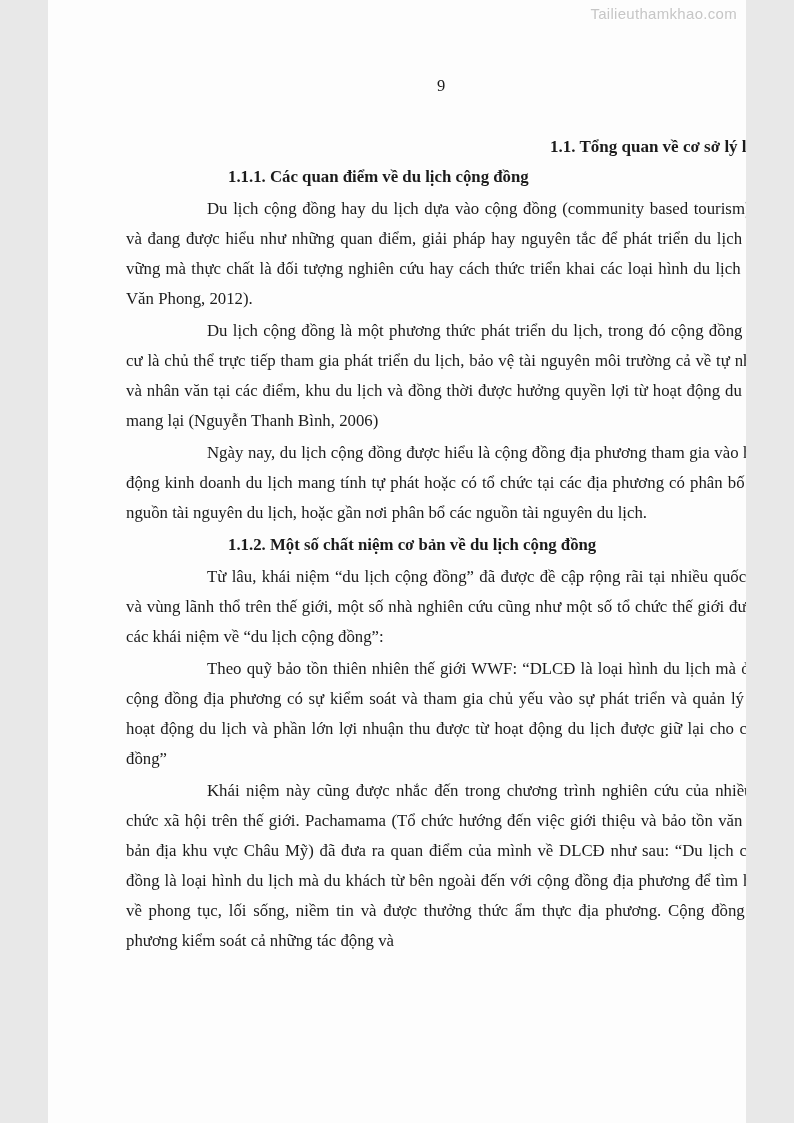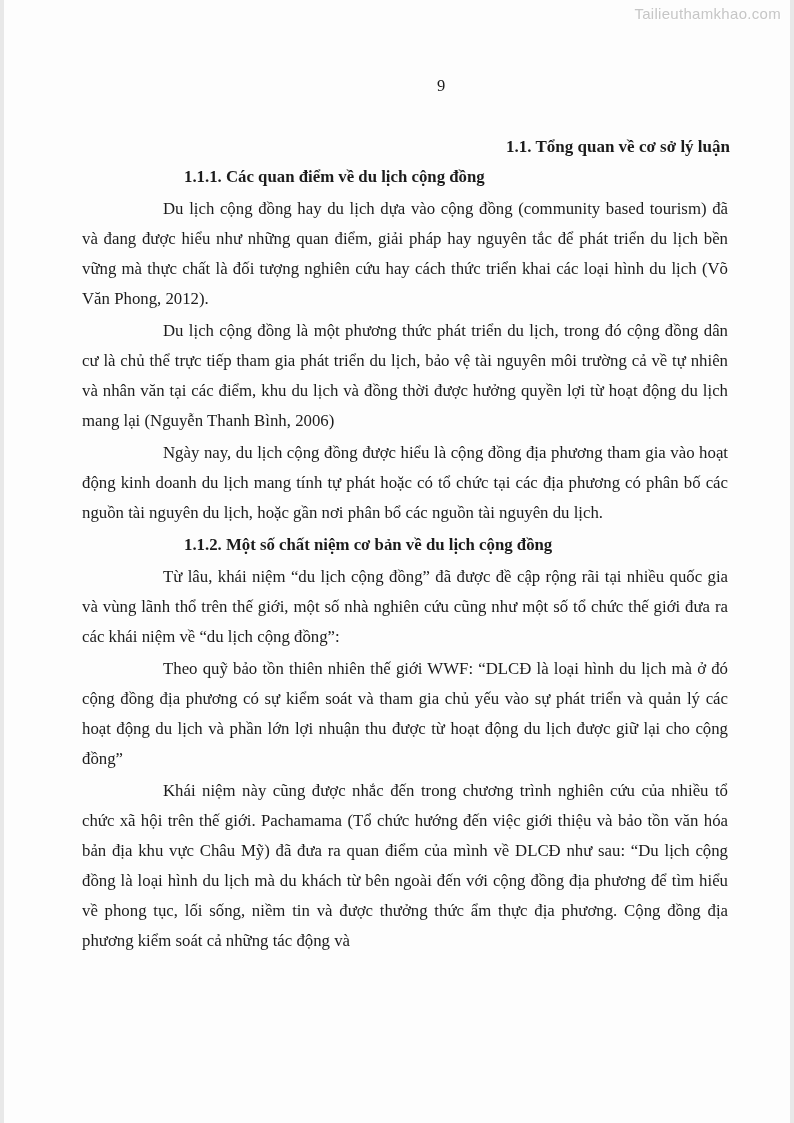--- a/index.html
+++ b/index.html
@@ -2,21 +2,21 @@
 <html lang="vi"><head>
 <meta charset="utf-8">
 <style>
   html, body {
     margin: 0;
     padding: 0;
     background: #e8e8e8;
   }
   .page {
     position: relative;
-    width: 786px;
+    width: 698px;
     height: 1123px;
     margin: 0 auto;
     background: #fdfdfd;
     color: #1b1b1b;
     font-family: "Liberation Serif", "DejaVu Serif", serif;
     overflow: hidden;
   }
   .watermark {
     position: absolute;
     top: 5px;

